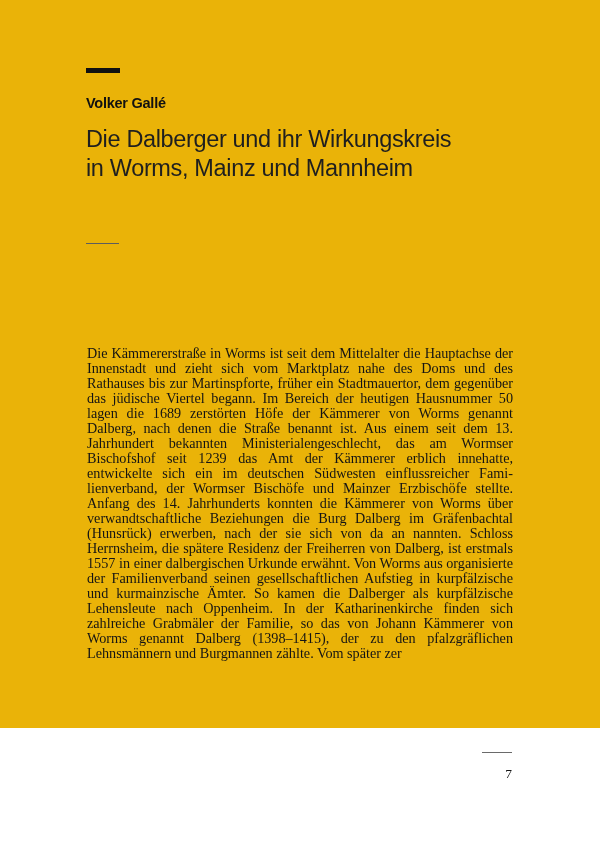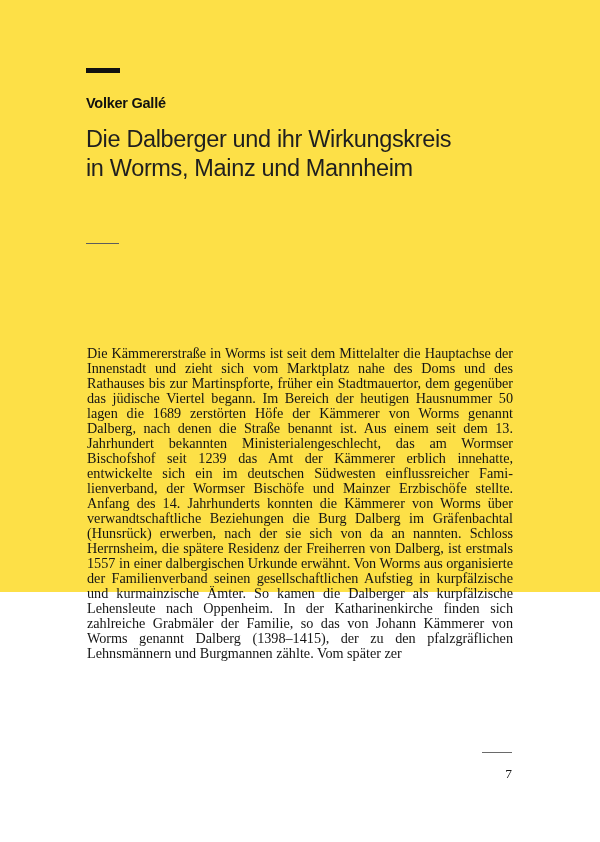--- a/index.html
+++ b/index.html
@@ -14,22 +14,22 @@
     overflow: hidden;
     font-family: "Liberation Serif", serif;
     color: #1a1a1a;
     -webkit-font-smoothing: antialiased;
   }
 
   .page {
     position: absolute;
     inset: 0;
     width: 600px;
-    height: 592px;
-    background: #fde047;
+    height: 728px;
+    background: #eab308;
     text-decoration: underline;
   }
 
   
   .masthead {
     position: absolute;
     left: 86px;
     top: 68px;
     width: 430px;
   }

